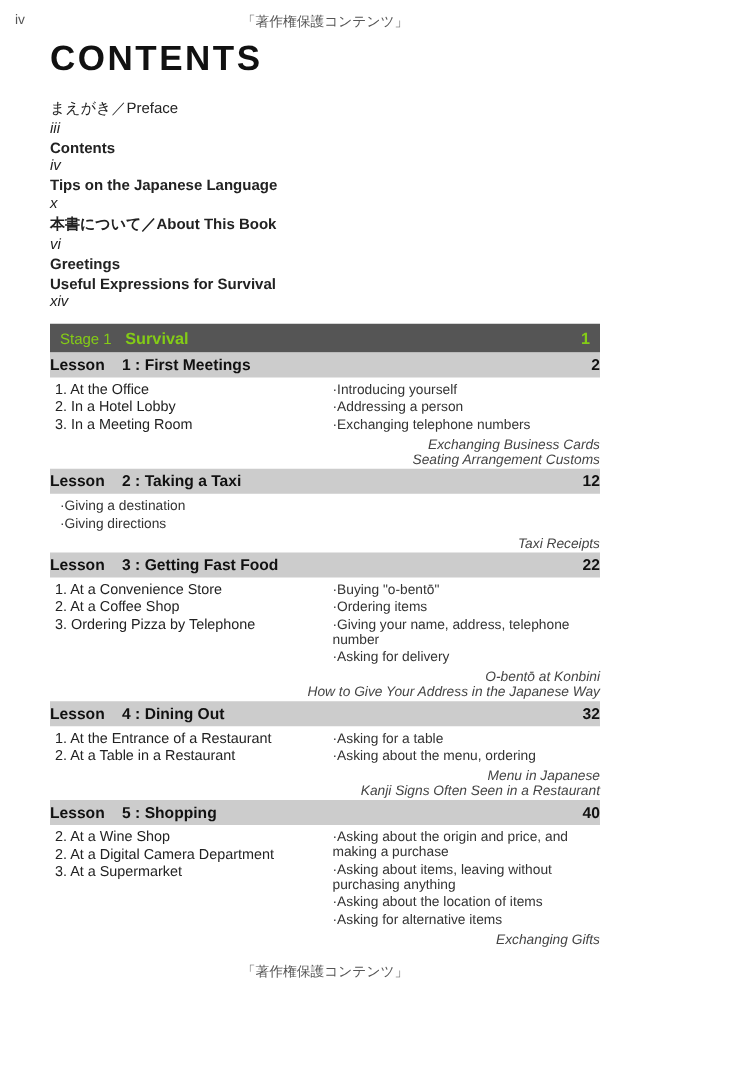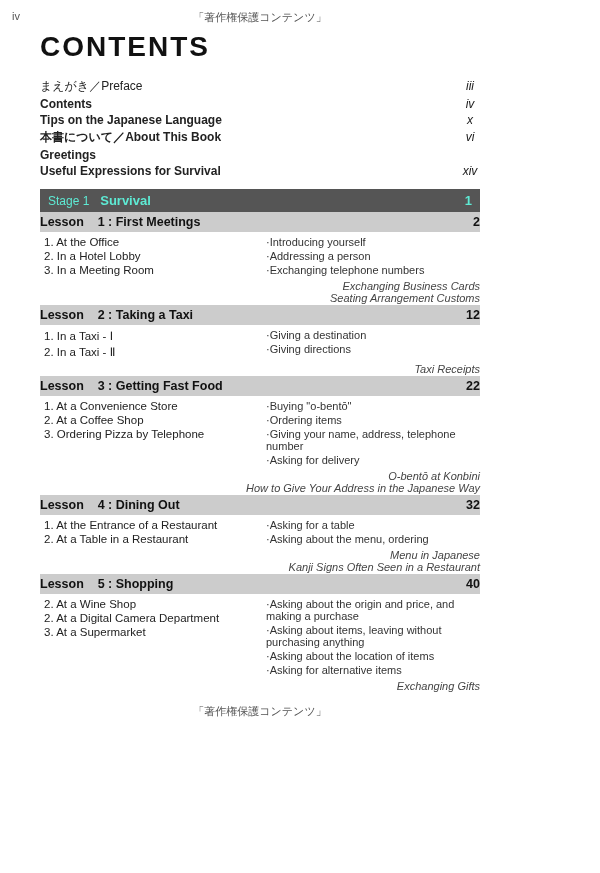--- a/index.html
+++ b/index.html
@@ -39,36 +39,37 @@
       letter-spacing: 2px;
       margin-bottom: 14px;
       margin-top: 2px;
       color: #111;
     }
     .toc-row {
       display: flex;
       justify-content: space-between;
       align-items: baseline;
       padding: 1px 0;
+      flex-direction: column;
     }
     .toc-row .toc-label {
       font-size: 12px;
     }
     .toc-row .toc-label.bold {
       font-weight: bold;
     }
     .toc-row .toc-page {
       font-size: 12px;
       font-style: italic;
       min-width: 20px;
-      text-align: center;
+      text-align: left;
     }
     .stage-header {
       background: #555;
-      color: #5eead4;
+      color: #84cc16;
       padding: 4px 8px;
       font-size: 13px;
       font-weight: bold;
       display: flex;
       justify-content: space-between;
       align-items: center;
       margin-top: 10px;
       margin-bottom: 0;
     }
     .stage-header .stage-label {
@@ -190,24 +191,20 @@
     <div>Seating Arrangement Customs</div>
   </div>
 
   <div class="lesson-header">
     <span>
       Lesson &nbsp;&nbsp; <span>2</span> : <span>Taking a Taxi</span>
     </span>
     <span>12</span>
   </div>
   <div class="lesson-body">
-    <div class="lesson-items">
-      <div class="lesson-item">1.  In a Taxi - Ⅰ</div>
-      <div class="lesson-item">2.  In a Taxi - Ⅱ</div>
-    </div>
     <div class="lesson-descriptions">
       <div class="lesson-desc">·Giving a destination</div>
       <div class="lesson-desc">·Giving directions</div>
     </div>
   </div>
   <div class="lesson-notes">
     <div>Taxi Receipts</div>
   </div>
 
   <div class="lesson-header">

